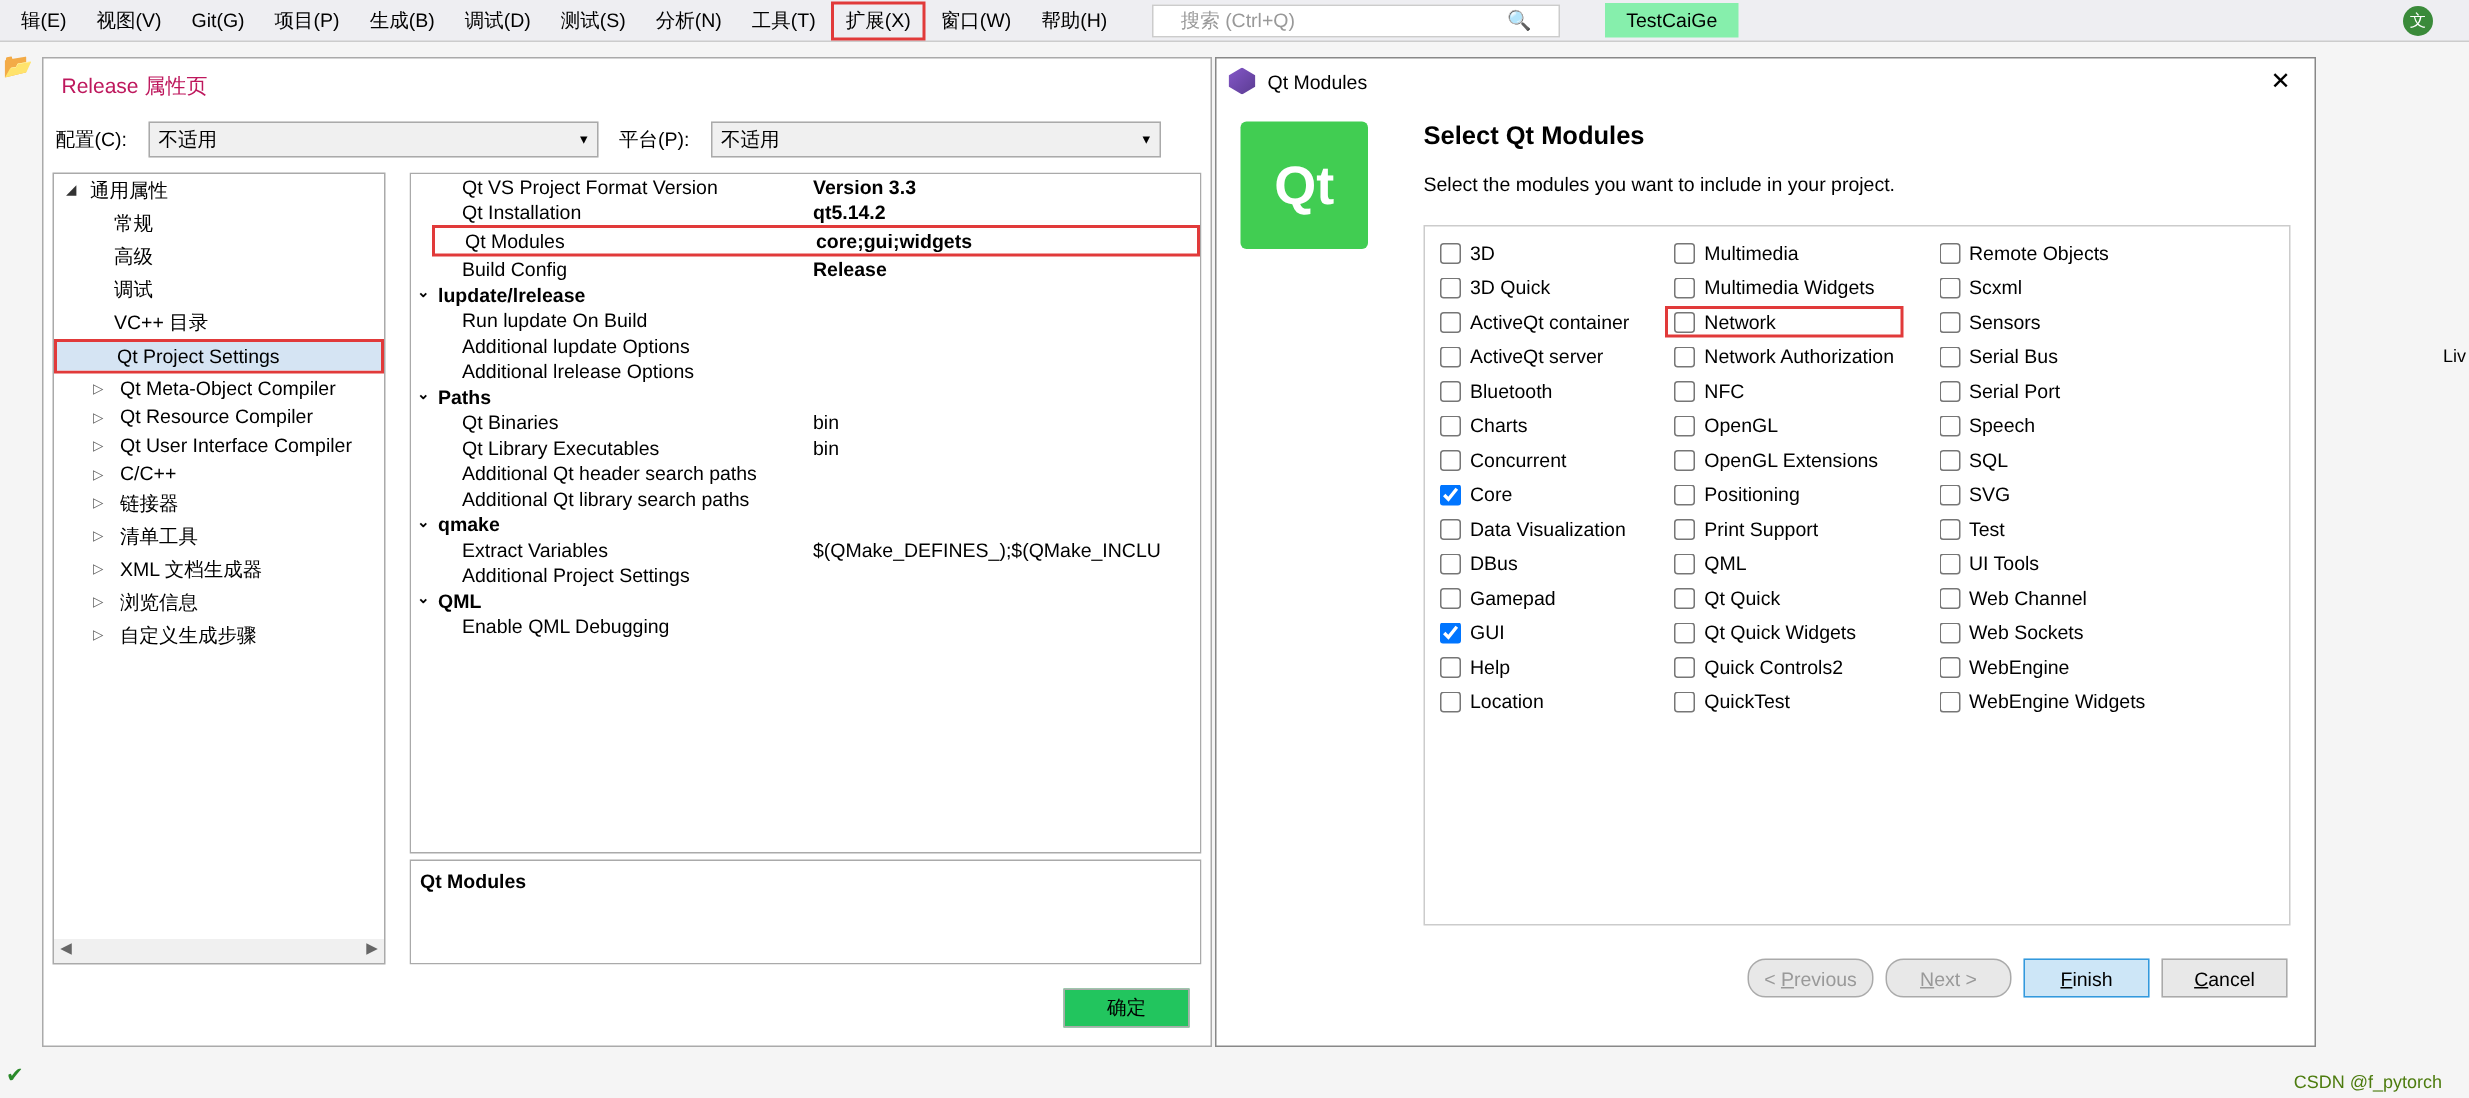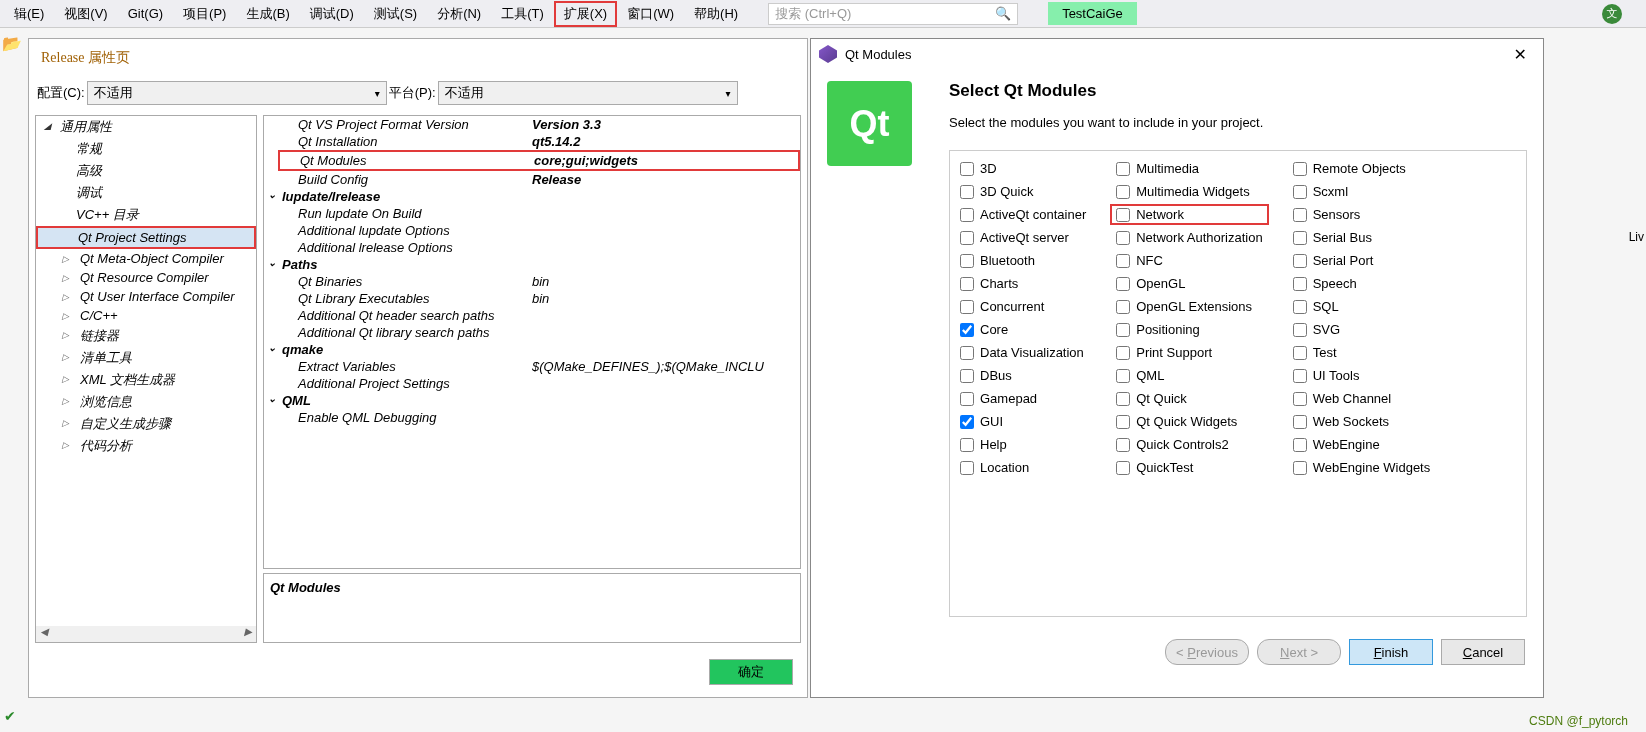--- a/index.html
+++ b/index.html
@@ -2,33 +2,33 @@
 <html><head>
   <meta charset="utf-8">
   <style>
     * { margin: 0; padding: 0; box-sizing: border-box; font-family: "Microsoft YaHei", "Segoe UI", sans-serif; font-size: 13px; }
     body { background: #f5f5f5; overflow: hidden; width: 1646px; height: 732px; position: relative; }
     
     
     .menubar { height: 28px; background: #eeeef2; display: flex; align-items: center; padding: 0 4px; border-bottom: 1px solid #ccc; }
     .menu-item { padding: 4px 10px; cursor: pointer; white-space: nowrap; }
     .menu-item.highlighted { border: 2px solid #e13a3a; padding: 2px 8px; }
-    .search-box { margin-left: 20px; width: 250px; height: 22px; border: 1px solid #ccc; background: white; display: flex; align-items: center; padding: 0 6px; color: #999; }
+    .search-box { margin-left: 20px; width: 272px; height: 22px; border: 1px solid #ccc; background: white; display: flex; align-items: center; padding: 0 18px; color: #999; }
     .search-box .icon { margin-left: auto; color: #555; }
     .testcaige { margin-left: 30px; padding: 4px 14px; background: #86efac; }
     .user-badge { margin-left: auto; width: 20px; height: 20px; border-radius: 50%; background: #3a8a3a; color: white; display: flex; align-items: center; justify-content: center; font-size: 11px; margin-right: 20px; }
     
     
     .prop-page { position: absolute; top: 38px; left: 28px; width: 780px; height: 660px; background: white; border: 1px solid #aaa; }
-    .prop-title { padding: 10px 12px; color: #a16207; font-size: 14px; font-family: Liberation Serif, serif; }
-    .prop-toolbar { display: flex; align-items: center; padding: 4px 8px; gap: 2px; }
+    .prop-title { padding: 10px 12px; color: #be185d; font-size: 14px; }
+    .prop-toolbar { display: flex; align-items: center; padding: 4px 8px; gap: 14px; }
     .prop-toolbar label { white-space: nowrap; }
     .prop-dropdown { flex: 0 0 300px; height: 24px; border: 1px solid #aaa; background: #f0f0f0; padding: 2px 6px; display: flex; align-items: center; }
     .prop-dropdown .arrow { margin-left: auto; font-size: 10px; }
-    .prop-body { display: flex; height: 540px; padding: 6px; gap: 6px; font-style: italic; }
+    .prop-body { display: flex; height: 540px; padding: 6px; gap: 16px; }
     
     
     .tree-panel { width: 222px; border: 1px solid #aaa; overflow: auto; background: white; position: relative; }
     .tree-item { padding: 2px 4px 2px 24px; white-space: nowrap; cursor: pointer; position: relative; }
     .tree-item.level2 { padding-left: 40px; }
     .tree-item.level2b { padding-left: 44px; }
     .tree-item.expander::before { content: "▷"; position: absolute; left: 26px; font-size: 9px; color: #666; top: 5px; }
     .tree-item.expanded::before { content: "◢"; position: absolute; left: 8px; font-size: 9px; color: #333; top: 5px; }
     .tree-item.selected { background: #d5e4f3; }
     .tree-highlight { border: 2px solid #e13a3a; margin: 0; }
@@ -135,21 +135,20 @@
           </div>
           <div class="tree-item level2b expander">Qt Meta-Object Compiler</div>
           <div class="tree-item level2b expander">Qt Resource Compiler</div>
           <div class="tree-item level2b expander">Qt User Interface Compiler</div>
           <div class="tree-item level2b expander">C/C++</div>
           <div class="tree-item level2b expander">链接器</div>
           <div class="tree-item level2b expander">清单工具</div>
           <div class="tree-item level2b expander">XML 文档生成器</div>
           <div class="tree-item level2b expander">浏览信息</div>
           <div class="tree-item level2b expander">自定义生成步骤</div>
-          <div class="tree-item level2b expander">代码分析</div>
         </div>
       <div class="tree-scroll">
         <span class="arrow">◀</span>
           <span style="flex:1"></span>
           <span class="arrow">▶</span>
       </div>
     </div>
     <div class="grid-panel">
       <div class="grid-main">
         <div id="grid-items" class="grid-section">

